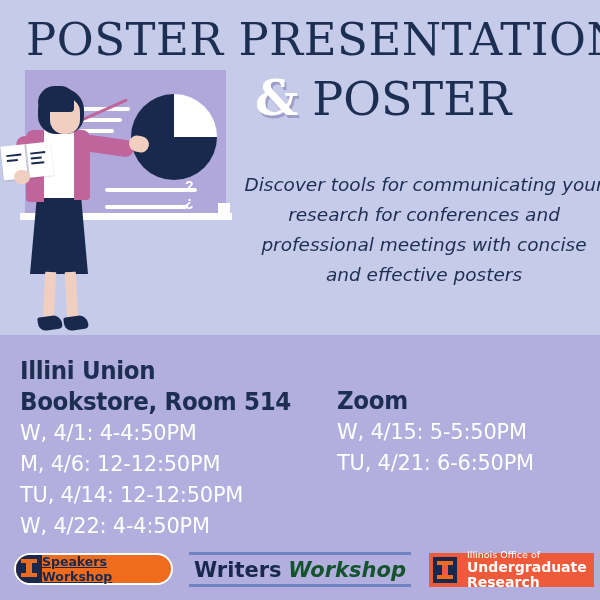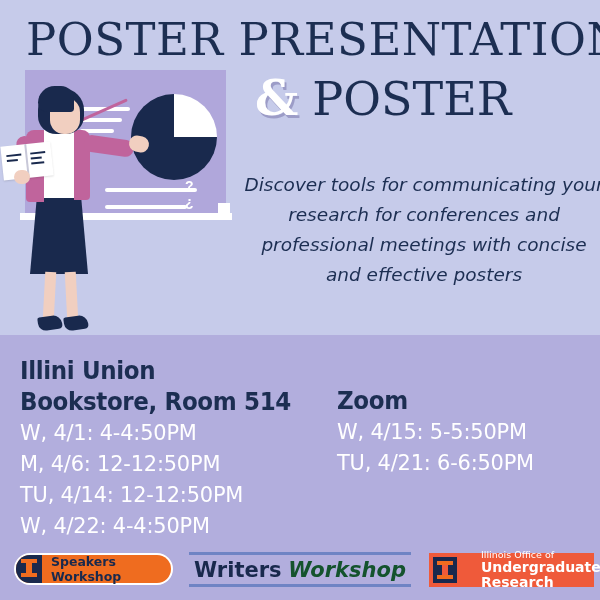--- a/index.html
+++ b/index.html
@@ -107,37 +107,37 @@
     display:flex;align-items:center;box-shadow:0 0 0 2px #ffffff;
   }
   .ilogo{width:26px;height:28px;background:#19294d;border-radius:14px 0 0 14px;position:relative;flex:none;}
   .ilogo-sq{width:24px;height:26px;background:#19294d;position:relative;flex:none;}
   .ibar{position:absolute;left:50%;top:4px;transform:translateX(-50%);width:6px;height:18px;background:#ef6c1f;}
   .ibar:before,.ibar:after{content:"";position:absolute;left:-5px;width:16px;height:4px;background:#ef6c1f;}
   .ibar:before{top:0;}
   .ibar:after{bottom:0;}
   .speakers-text{
     font-family:"DejaVu Sans","Liberation Sans",sans-serif;
-    font-size:12.5px;font-weight:bold;color:#19294d;padding-left:9px;
+    font-size:12.5px;font-weight:bold;color:#19294d;padding-left:0;text-decoration:underline;
   }
 
   .logo-writers{position:absolute;left:189px;top:552px;width:222px;height:38px;}
   .wrule{width:100%;height:3px;background:#6f84c4;}
   .wtext{
     text-align:center;padding:3px 0 2px;white-space:nowrap;
     font-family:"DejaVu Sans","Liberation Sans",sans-serif;font-size:21px;
   }
   .w1{color:#19294d;font-weight:bold;}
   .w2{color:#14532d;font-style:italic;font-weight:bold;}
 
   .logo-our{
     position:absolute;left:429px;top:553px;width:165px;height:34px;
     background:#ef5a3a;display:flex;align-items:center;padding:0 4px;box-sizing:border-box;
   }
-  .our-lines{padding-left:24px;line-height:1.05;}
+  .our-lines{padding-left:10px;line-height:1.05;}
   .our1{font-family:"DejaVu Sans","Liberation Sans",sans-serif;font-size:9.5px;color:#ffffff;}
   .our2{font-family:"DejaVu Sans","Liberation Sans",sans-serif;font-size:14px;font-weight:bold;color:#ffffff;}
 </style>
 </head>
 <body>
 
 <div id="poster">
 
   <div class="band-top"></div>
   <div class="band-bottom"></div>

